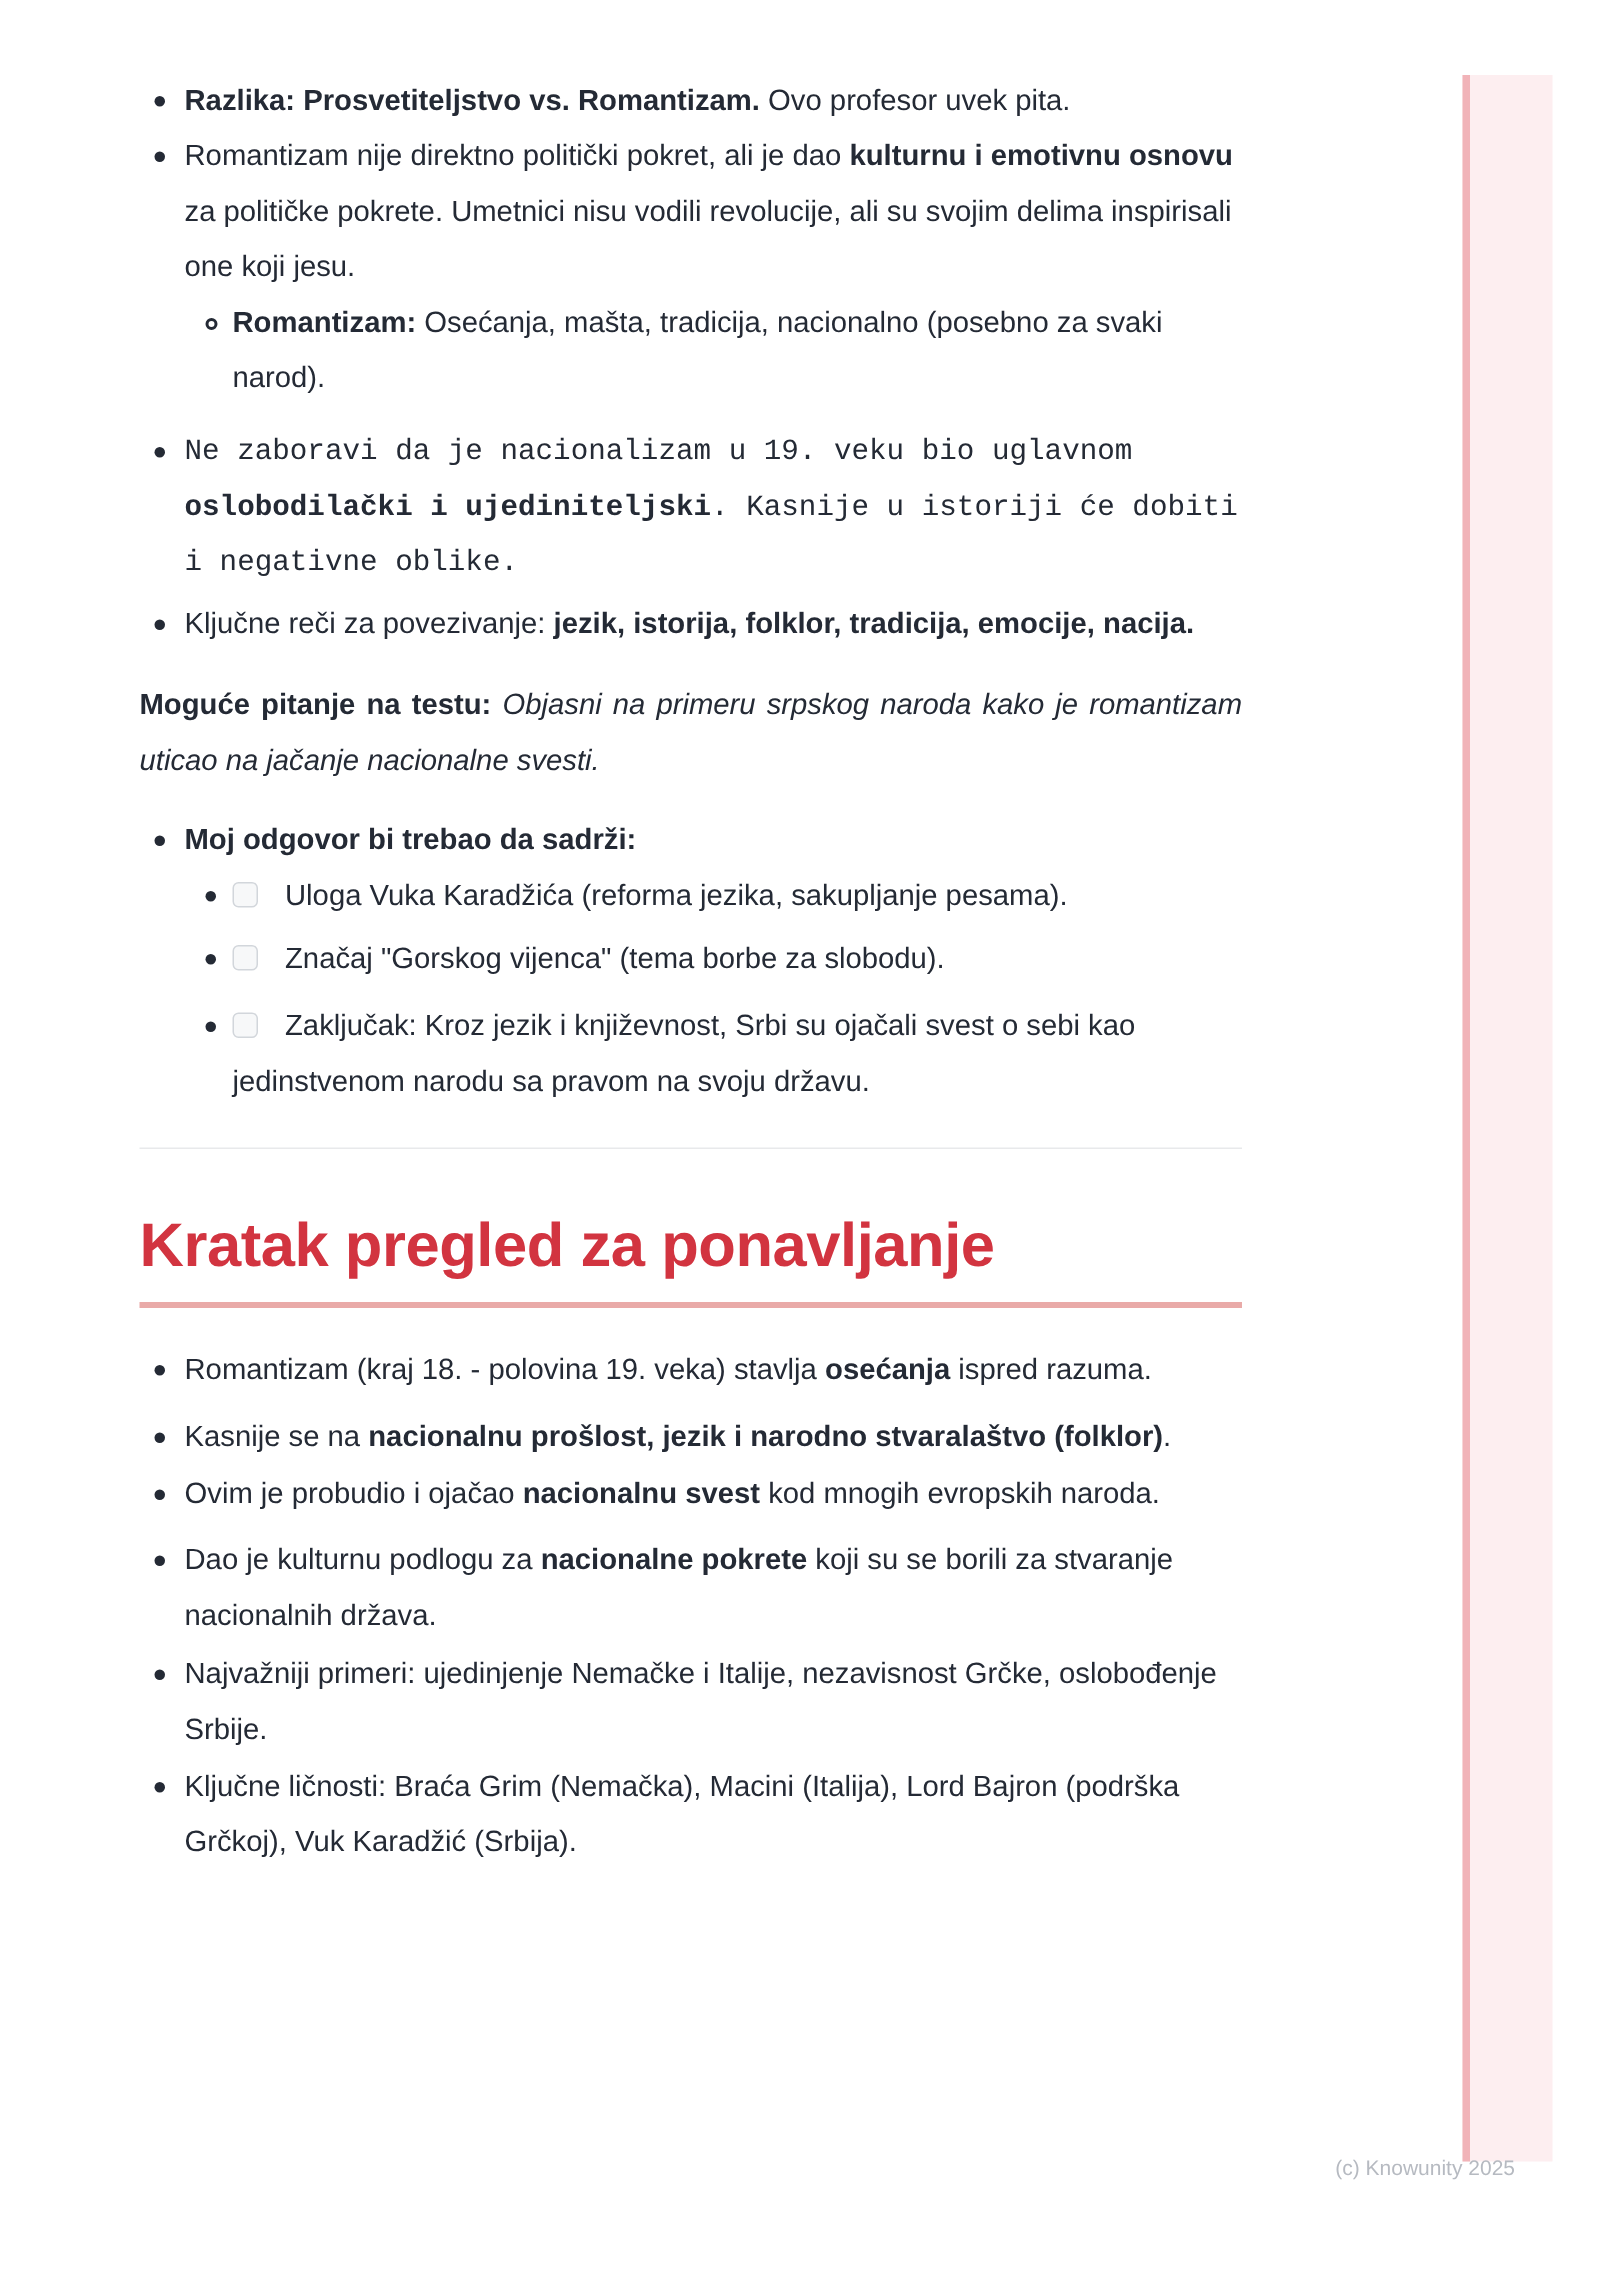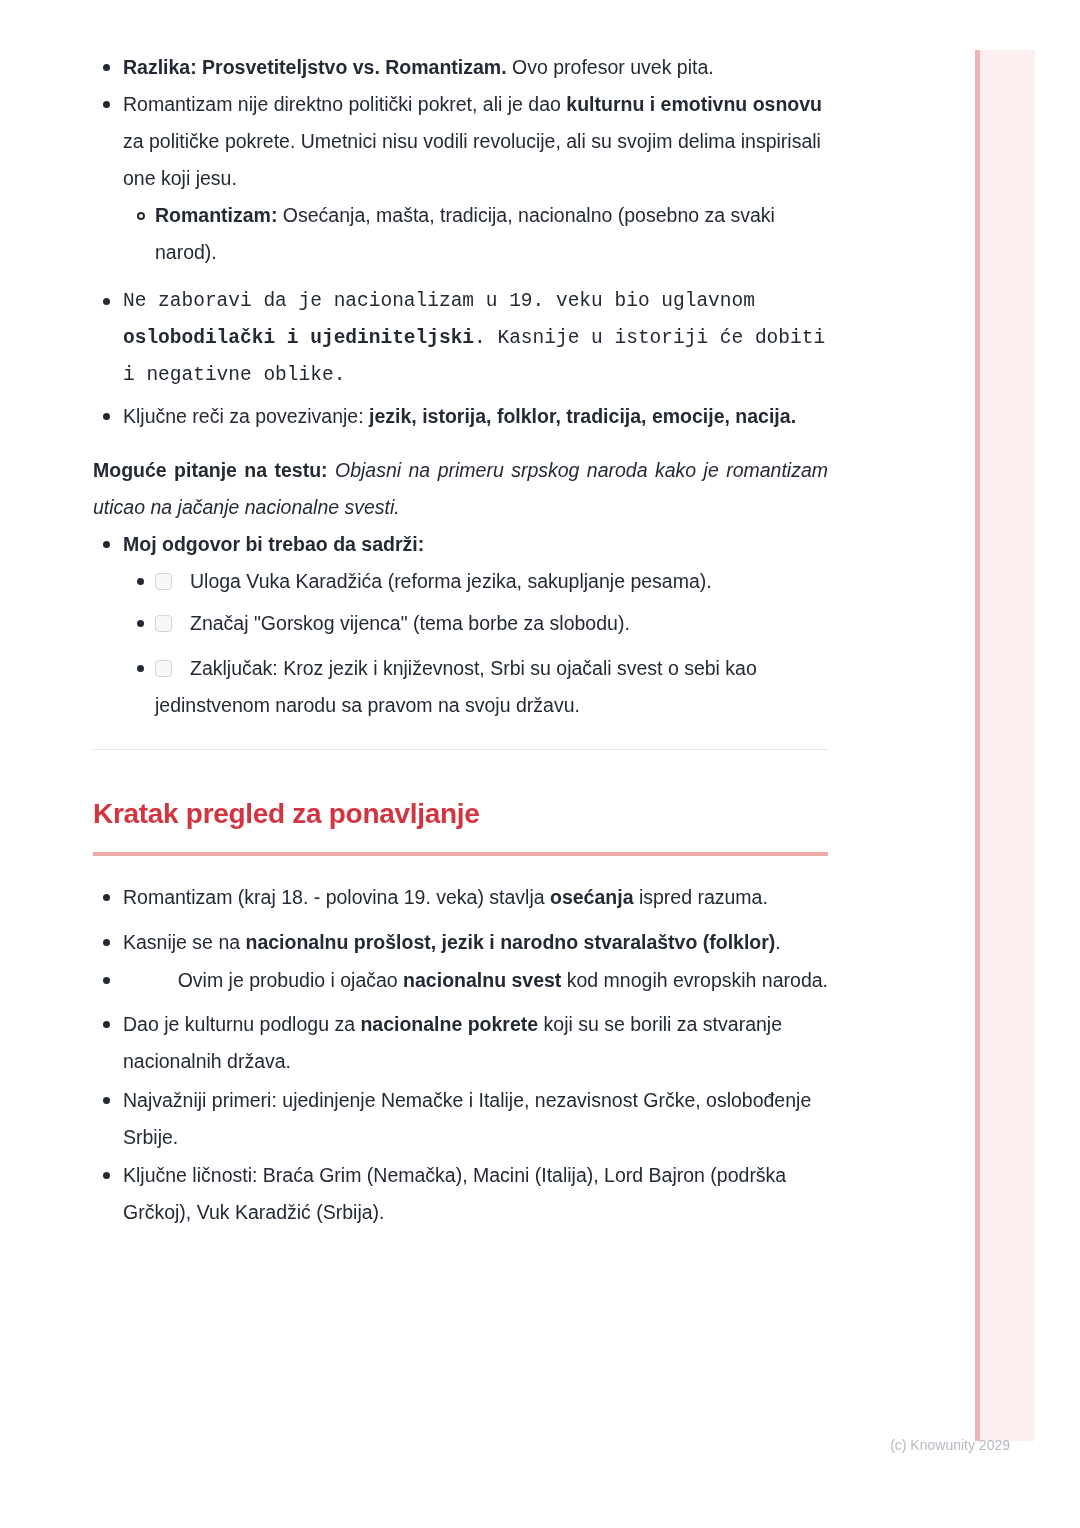--- a/index.html
+++ b/index.html
@@ -33,43 +33,43 @@
     display: inline-block; width: 8px; height: 8px;
     border-radius: 50%; border: 2px solid #242a35; background: transparent;
   }
   .checkbox {
     display: inline-block; width: 17px; height: 17px;
     border: 1.5px solid #d2d6db; border-radius: 4px;
     background: #f7f8f9; vertical-align: -2px; margin-right: 18px;
   }
   .question {
     text-align: justify;
-    margin-top: 16px; 
+    margin-top: 16px; margin-bottom: 16px;
   }
   .divider {
     border: none; border-top: 1px solid #e8e9eb;
     margin-top: 25px; margin-bottom: 0;
   }
   .section-heading {
     margin-top: 42px;
-    font-size: 28px; line-height: 44px; font-weight: 700;
+    font-size: 41px; line-height: 44px; font-weight: 700;
     color: #d23440; letter-spacing: -0.3px;
   }
   .heading-underline {
     border: none; border-top: 4px solid #e9aaa8;
     margin-top: 16px; margin-bottom: 23px;
   }
   .m0  { margin-bottom: 0; }
   .m5  { margin-bottom: 5px; }
   .m8  { margin-bottom: 8px; }
   .m12 { margin-bottom: 12px; }
   .m17 { margin-bottom: 17px; }
   .m2  { margin-bottom: 2px; }
   .m4  { margin-bottom: 4px; font-family: Liberation Mono, monospace; }
-  .m7  { margin-bottom: 7px; text-align: right; }
+  .m7  { margin-bottom: 7px; }
   .m1  { margin-bottom: 1px; }
   .edge-stripe {
     position: absolute;
     left: 975px; top: 50px;
     width: 60px; height: 1391px;
     background: #fdeef0;
     border-left: 5px solid #f1b3b8;
   }
   .copyright {
     position: absolute;
@@ -164,13 +164,13 @@
 
   <div class="li li1 m0">
     <span class="marker dot"></span>
     <span><span>Ključne ličnosti: Braća Grim (Nemačka), Macini (Italija), Lord Bajron (podrška Grčkoj), Vuk Karadžić (Srbija).</span></span>
   </div>
 
 </div>
 
 <div class="edge-stripe"></div>
 
-<div class="copyright">(c) Knowunity 2029</div>
+<div class="copyright">(c) Knowunity 2025</div>
 
 </body></html>

